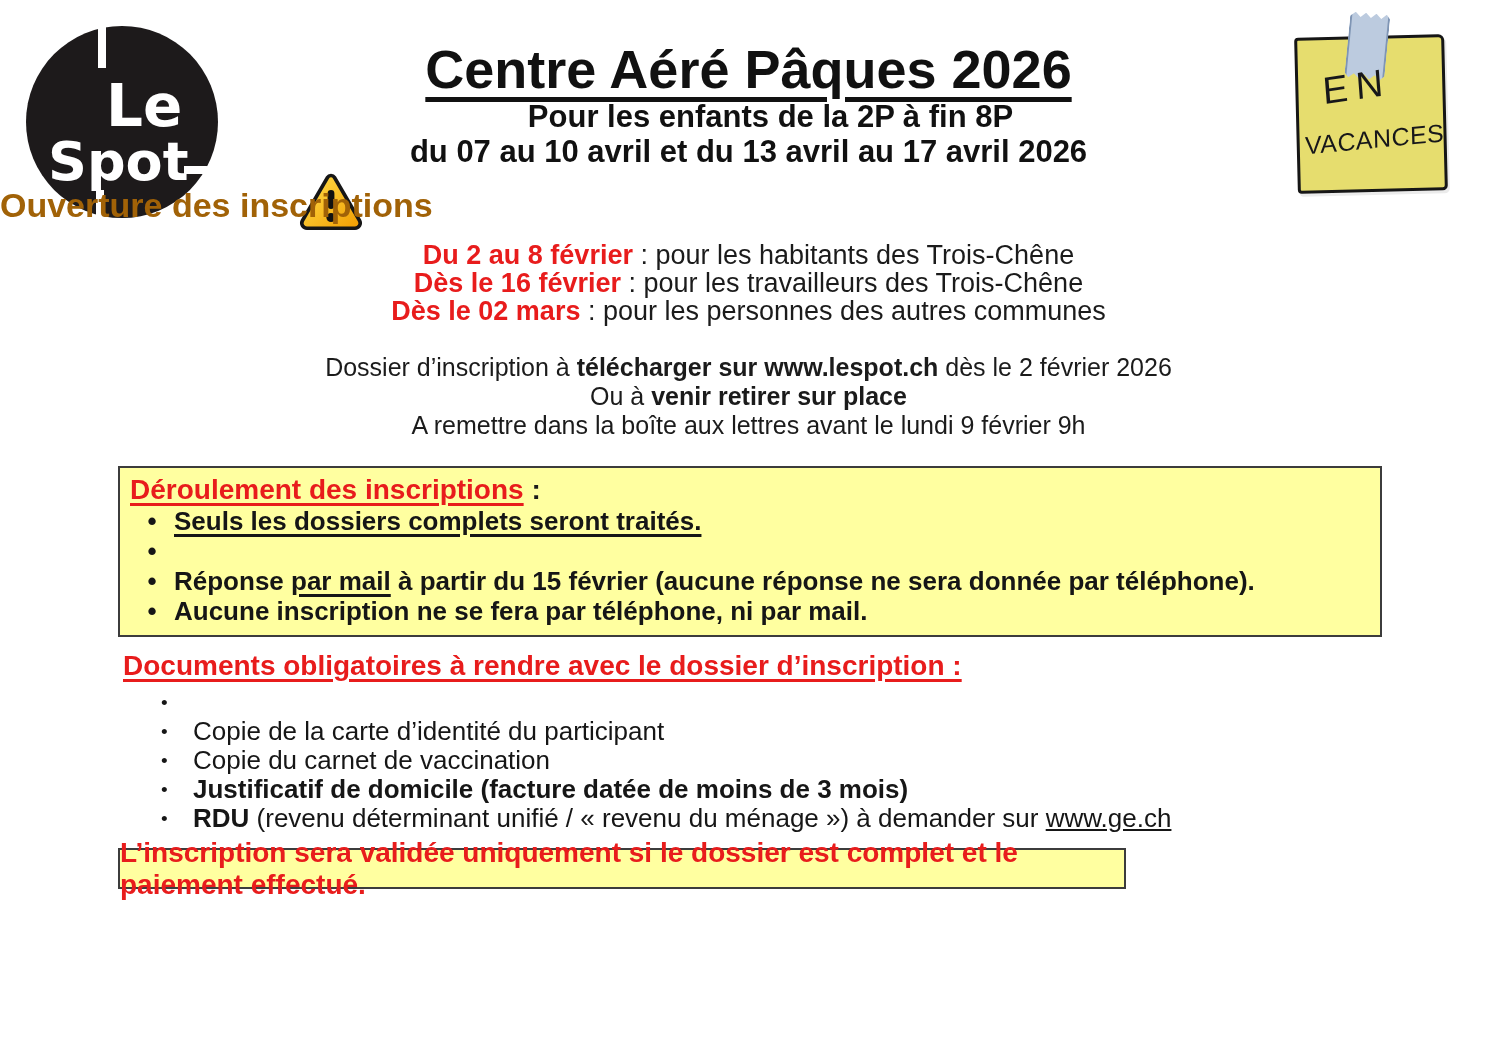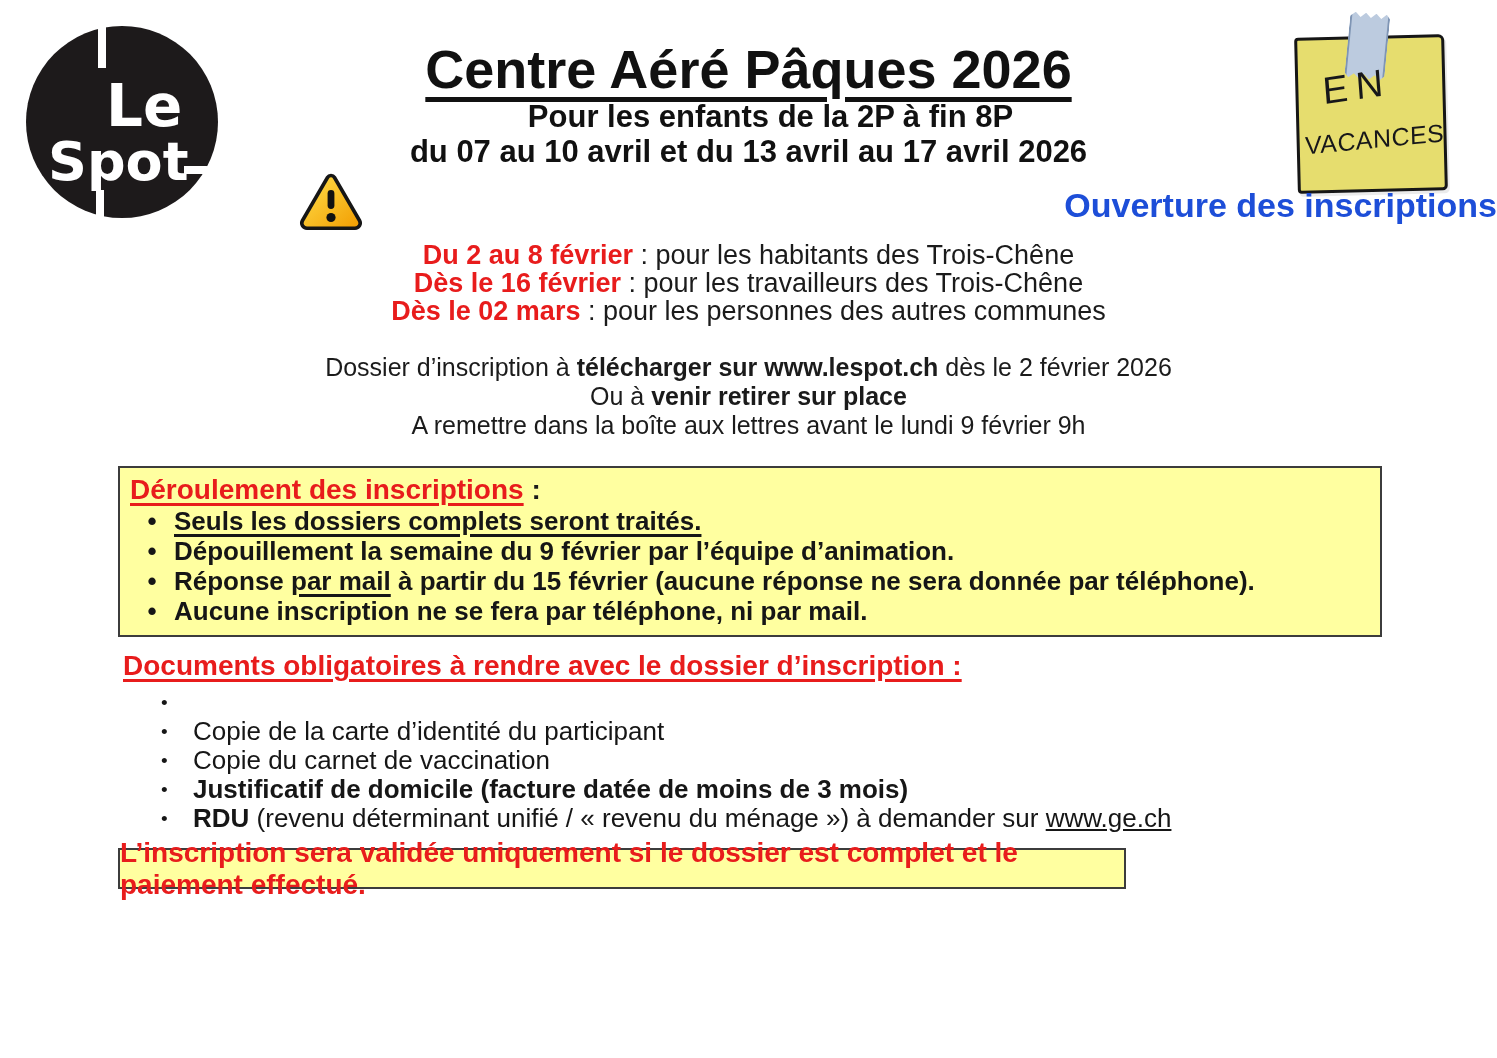--- a/index.html
+++ b/index.html
@@ -54,22 +54,22 @@
 
   
   .title {
     left: 0; top: 38px; width: 100%; text-align: center;
     font-size: 54px; font-weight: bold; color: #111;
     text-decoration: underline; text-decoration-thickness: 5px; text-underline-offset: 9px;
   }
   .sub1 { left: 0; top: 99px;  width: 100%; text-align: center; font-size: 31px; font-weight: bold; color: #111; padding-left: 44px; }
   .sub2 { left: 0; top: 134px; width: 100%; text-align: center; font-size: 31px; font-weight: bold; color: #111; }
   .open-heading {
-    left: 0; top: 186px; width: 100%; text-align: right;
-    font-size: 34px; font-weight: bold; color: #1d4ed8;
+    left: 0; top: 186px; width: 100%; text-align: left;
+    font-size: 34px; font-weight: bold; color: #a16207;
   }
 
   .dates { left: 0; top: 241px; width: 100%; text-align: center; font-size: 27px; line-height: 28px; }
   .dates .period { color: #E81C1C; font-weight: bold; }
 
   .dossier { left: 0; top: 353px; width: 100%; text-align: center; font-size: 25px; line-height: 29px; }
   .bold { font-weight: bold; }
   .u { text-decoration: underline; }
 
   
@@ -161,21 +161,20 @@
   </div>
 
   <div class="abs process-box">
     <div class="process-heading"><span class="hl">Déroulement des inscriptions</span><span> :</span></div>
     <div class="pb-row">
       <span class="pb-bullet">•</span>
       <span><span class="u">Seuls les dossiers complets seront traités.</span></span>
     </div>
     <div class="pb-row">
       <span class="pb-bullet">•</span>
-      <span>Dépouillement la semaine du 9 février par l’équipe d’animation.</span>
     </div>
     <div class="pb-row">
       <span class="pb-bullet">•</span>
       <span><span>Réponse </span><span class="u">par mail</span><span> à partir du 15 février (aucune réponse ne sera donnée par téléphone).</span></span>
     </div>
     <div class="pb-row">
       <span class="pb-bullet">•</span>
       <span>Aucune inscription ne se fera par téléphone, ni par mail.</span>
     </div>
   </div>

